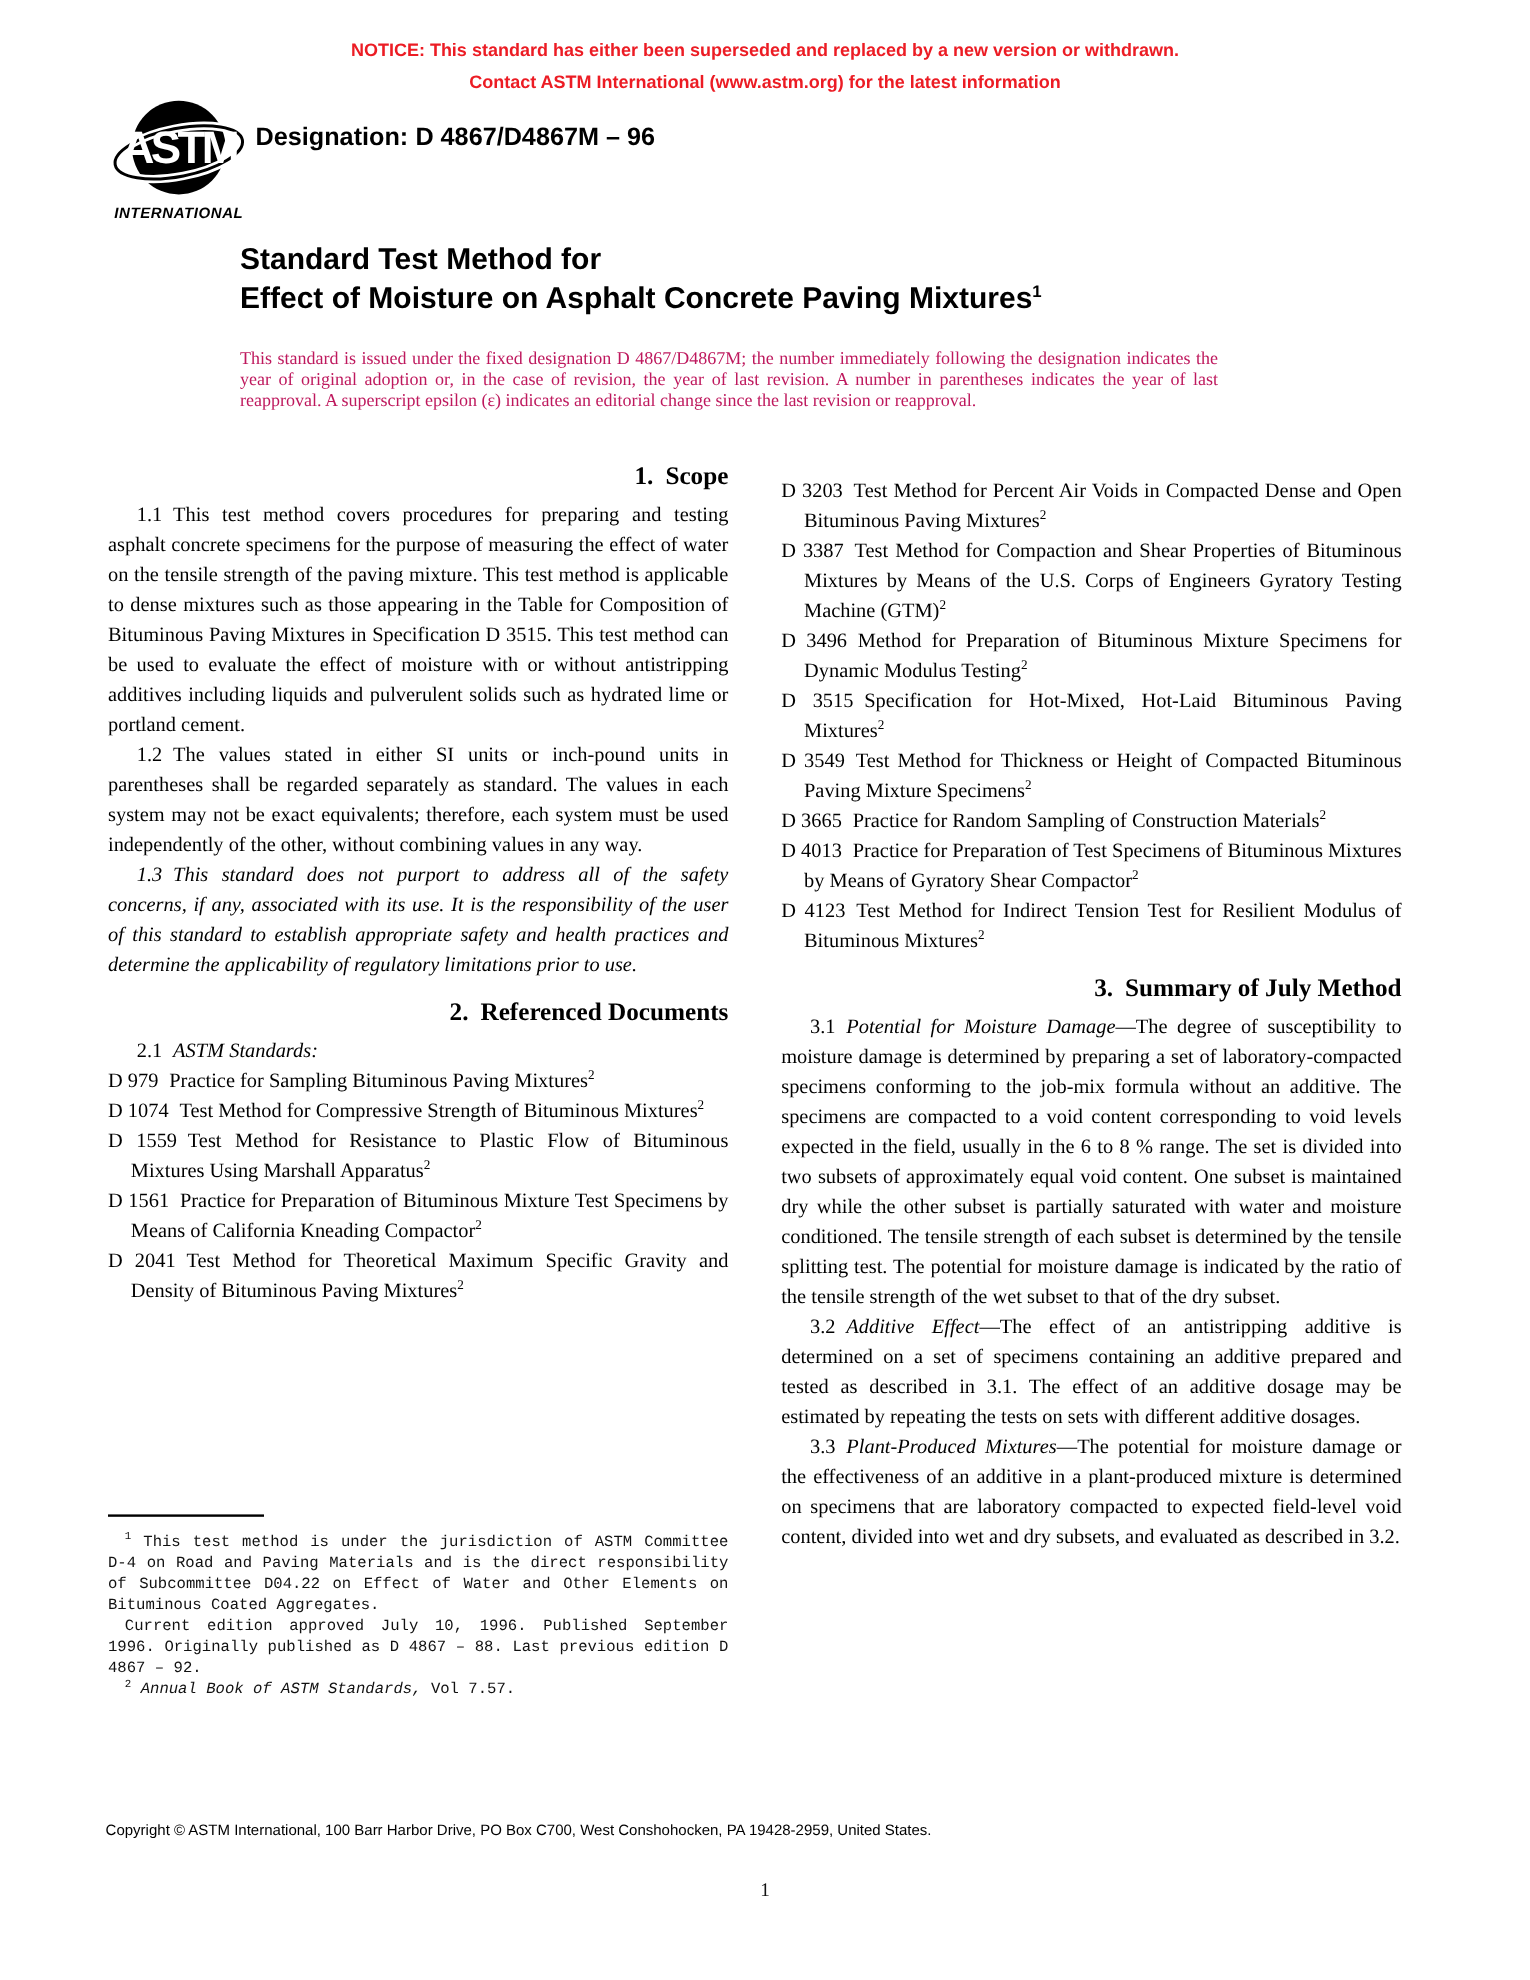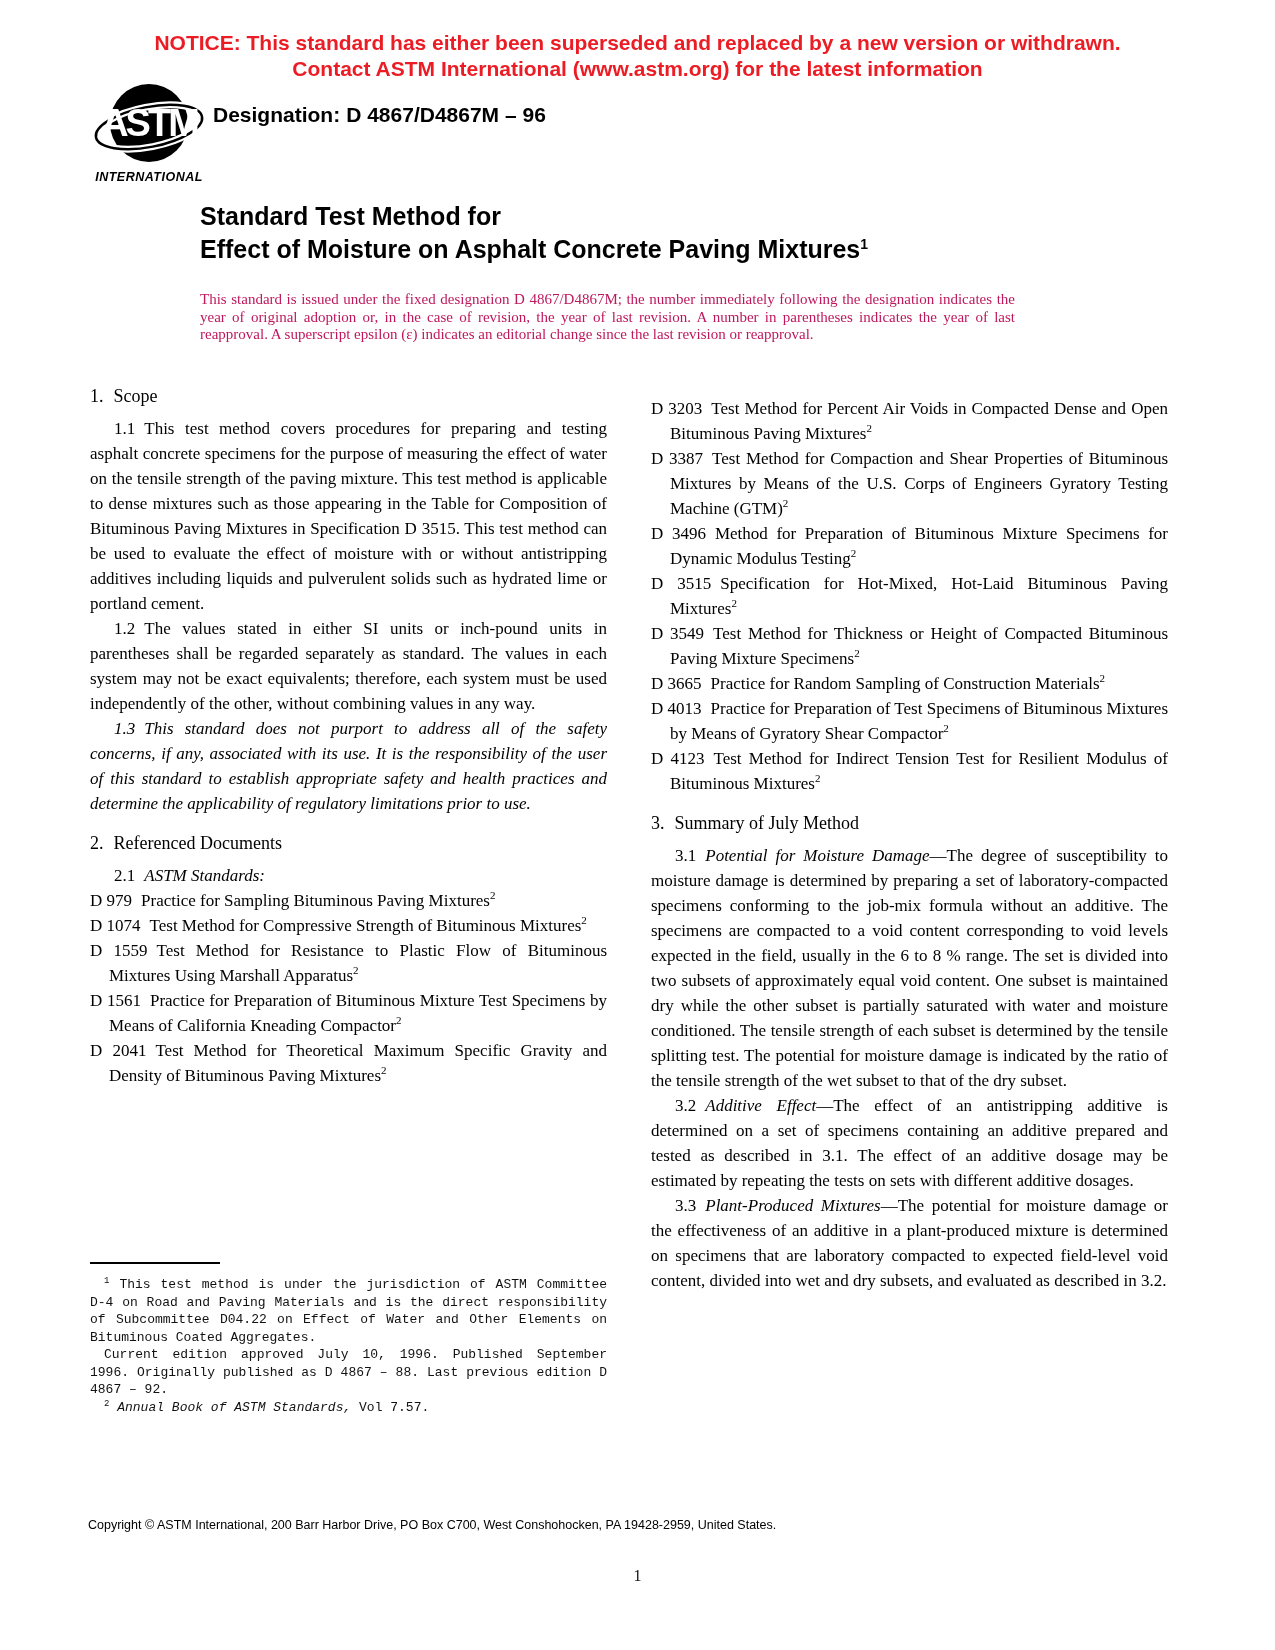--- a/index.html
+++ b/index.html
@@ -14,21 +14,21 @@
     color: #111;
     overflow: hidden;
   }
   
   .notice {
     position: absolute;
     top: 30px; left: 0; right: 0;
     text-align: center;
     font-family: "Liberation Sans", sans-serif;
     font-weight: bold;
-    font-size: 21px;
+    font-size: 15px;
     line-height: 26px;
     color: #EC1C24;
   }
   
   .logo {
     position: absolute;
     left: 90px; top: 82px;
     width: 118px;
     text-align: center;
   }
@@ -79,25 +79,25 @@
     top: 384px;
     width: 517px;
     font-size: 17px;
     line-height: 25px;
     text-align: justify;
     color: #000;
   }
   .col-left  { left: 90px;  }
   .col-right { left: 651px; margin-top: 12px; }
   .h {
-    font-weight: normal;
-    font-size: 18px;
+    font-weight: bold;
+    font-size: 21px;
     margin-top: 15px;
     margin-bottom: 7px;
-    text-align: left;
+    text-align: right;
   }
   .h:first-child { margin-top: 0; }
   .h .hnum { margin-right: 10px; }
   .body-p { text-indent: 24px; }
   .body-p .pnum { margin-right: 9px; }
   .body-p.italic { font-style: italic; }
   .ref {
     padding-left: 19px;
     text-indent: -19px;
   }
@@ -228,16 +228,16 @@
       <sup>1</sup> <span>This test method is under the jurisdiction of ASTM Committee D-4 on Road and Paving Materials and is the direct responsibility of Subcommittee D04.22 on Effect of Water and Other Elements on Bituminous Coated Aggregates.</span>
     </p>
     <p class="fn">
       <span>Current edition approved July 10, 1996. Published September 1996. Originally published as D 4867 – 88. Last previous edition D 4867 – 92.</span>
     </p>
     <p class="fn">
       <sup>2</sup> <i>Annual Book of ASTM Standards,</i><span> Vol 7.57.</span>
     </p>
   </div>
 
-  <div class="copyright">Copyright © ASTM International, 200 Barr Harbor Drive, PO Box C700, West Conshohocken, PA 19428-2959, United States.</div>
+  <div class="copyright">Copyright © ASTM International, 100 Barr Harbor Drive, PO Box C700, West Conshohocken, PA 19428-2959, United States.</div>
   <div class="pageno">1</div>
 
 </div>
 
 </body></html>

